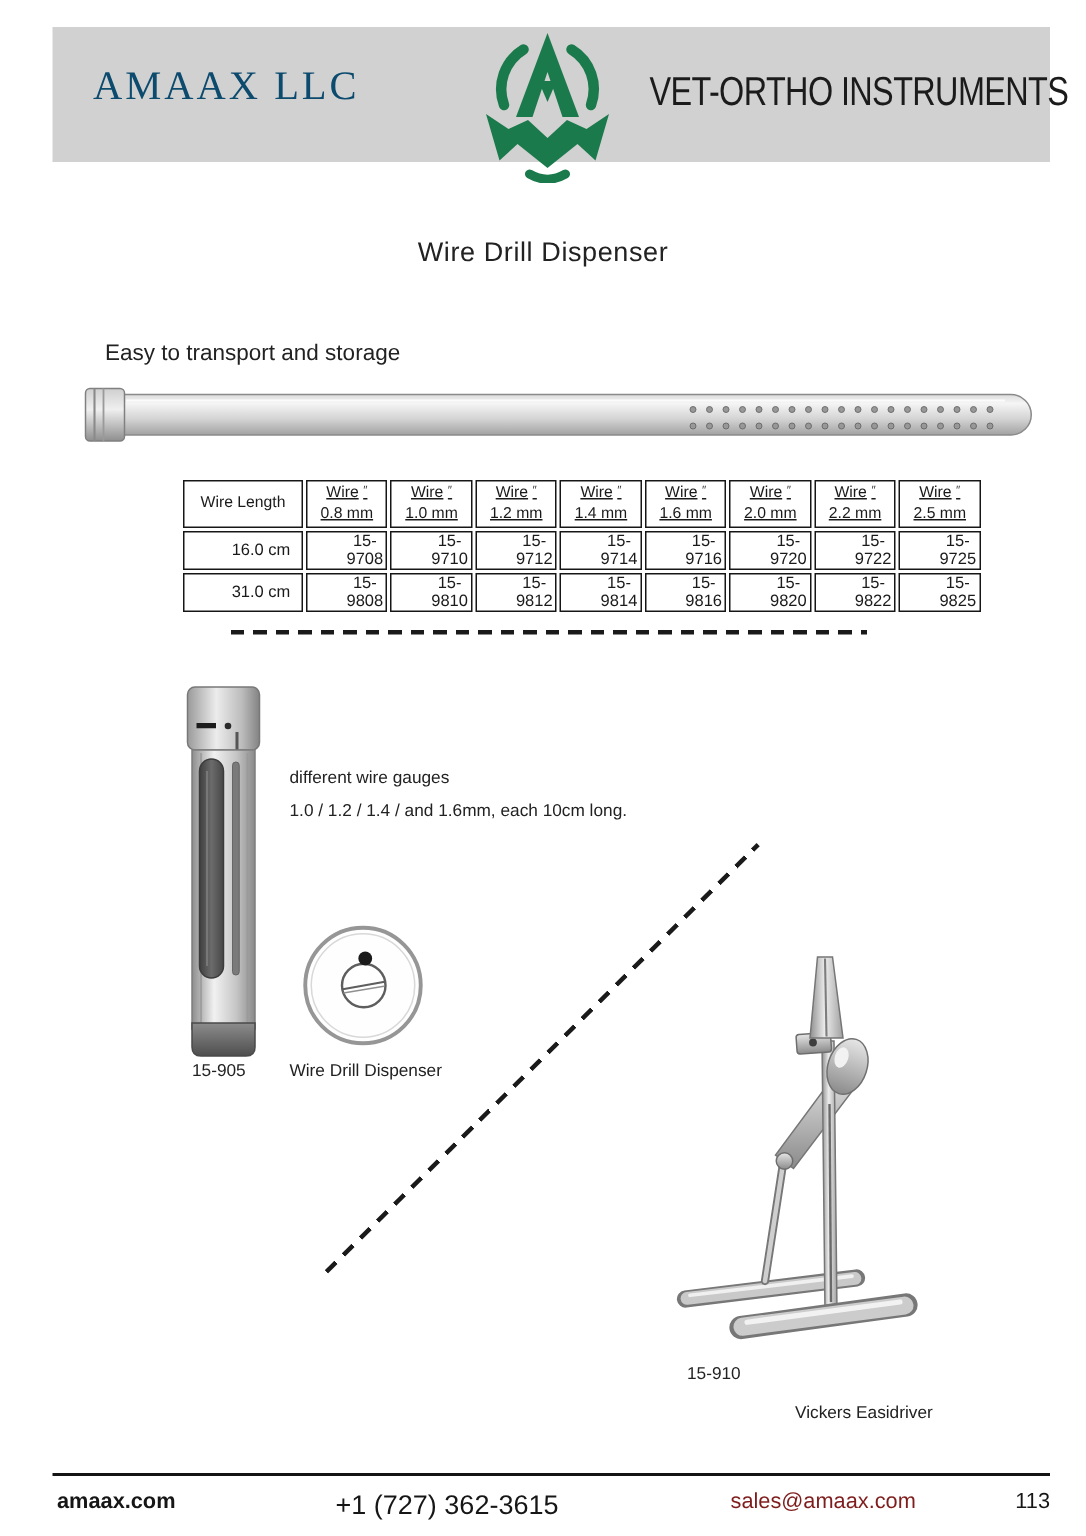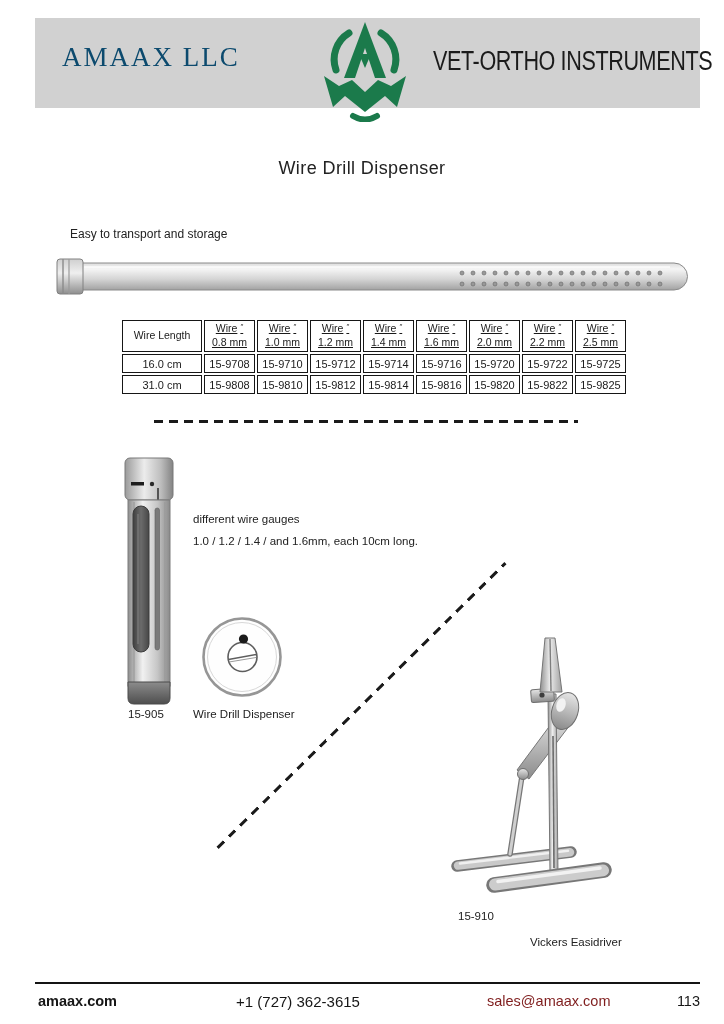--- a/index.html
+++ b/index.html
@@ -16,35 +16,35 @@
   }
   .brand-name{
     position:absolute;left:398px;top:28px;width:300px;
     font-size:27px;letter-spacing:-0.5px;color:#1b1b1b;
     transform:scaleX(0.80);transform-origin:left center;white-space:nowrap;
   }
   .logo{position:absolute;left:318px;top:22px;}
   
   .page-title{position:absolute;left:0;top:158px;width:724px;text-align:center;
     font-size:18px;letter-spacing:0.4px;color:#222;}
-  .tagline{position:absolute;left:70px;top:227px;font-size:12px;color:#222;}
+  .tagline{position:absolute;left:70px;top:227px;font-size:15px;color:#222;}
   
   .rod-img{position:absolute;left:50px;top:248px;}
   .dispenser-img{position:absolute;left:114px;top:454px;}
   .topview-img{position:absolute;left:199px;top:614px;}
   .easidriver-img{position:absolute;left:448px;top:626px;}
   
   .spec-table-wrap{position:absolute;left:120px;top:318px;}
   table.spec{border-collapse:separate;border-spacing:2px;background:#fff;}
   table.spec th,table.spec td{
     border:1.4px solid #161616;background:#fff;text-align:center;
     font-weight:normal;padding:0 2px;
   }
   table.spec th{font-size:10.5px;height:30px;line-height:1.3;color:#1a1a1a;}
-  table.spec td{font-size:11px;height:17px;color:#1a1a1a;}
+  table.spec td{font-size:11px;height:17px;color:#1a1a1a;padding-left:26px;}
   .col-len{width:74px;margin-top:36px;}
   .col-dia{width:45px;text-decoration:underline;}
   .dia-sym{font-size:8px;vertical-align:top;margin-left:3px;color:#3a3a3a;}
   
   .dash-h{
     position:absolute;left:154px;top:420px;width:424px;height:3px;
     background:repeating-linear-gradient(90deg,#1a1a1a 0 9px,transparent 9px 15px);
   }
   .dash-diag{
     position:absolute;left:159px;top:704px;width:405px;height:3px;
@@ -54,21 +54,21 @@
   
   .description{position:absolute;left:193px;top:508px;width:330px;font-size:11.5px;color:#222;}
   .description p{margin:0 0 0 0;line-height:22px;}
   .label-905{position:absolute;left:128px;top:708px;font-size:11.5px;color:#222;}
   .label-905-name{position:absolute;left:193px;top:708px;font-size:11.5px;color:#222;}
   .label-910{position:absolute;left:458px;top:910px;font-size:11.5px;color:#222;}
   .label-910-name{position:absolute;left:530px;top:910px;font-size:11.5px;color:#222;margin-top:26px;}
   
   .footer-line{position:absolute;left:35px;top:982px;width:665px;height:2px;background:#141414;}
   .footer-web{position:absolute;left:38px;top:993px;font-size:14.5px;color:#161616;font-weight:bold;}
-  .footer-phone{position:absolute;left:0;top:993px;width:596px;text-align:center;font-size:15px;color:#161616;}
+  .footer-phone{position:absolute;left:0;top:993px;width:596px;text-align:center;font-size:18px;color:#161616;}
   .footer-email{position:absolute;left:487px;top:993px;font-size:14.5px;color:#7f1d1d;}
   .footer-page{position:absolute;left:655px;top:993px;width:45px;text-align:right;font-size:14.5px;color:#161616;}
 </style>
 </head>
 <body>
 
 <div class="page">
 
   <div class="header-bar">
     <div class="company-name">AMAAX LLC</div>

